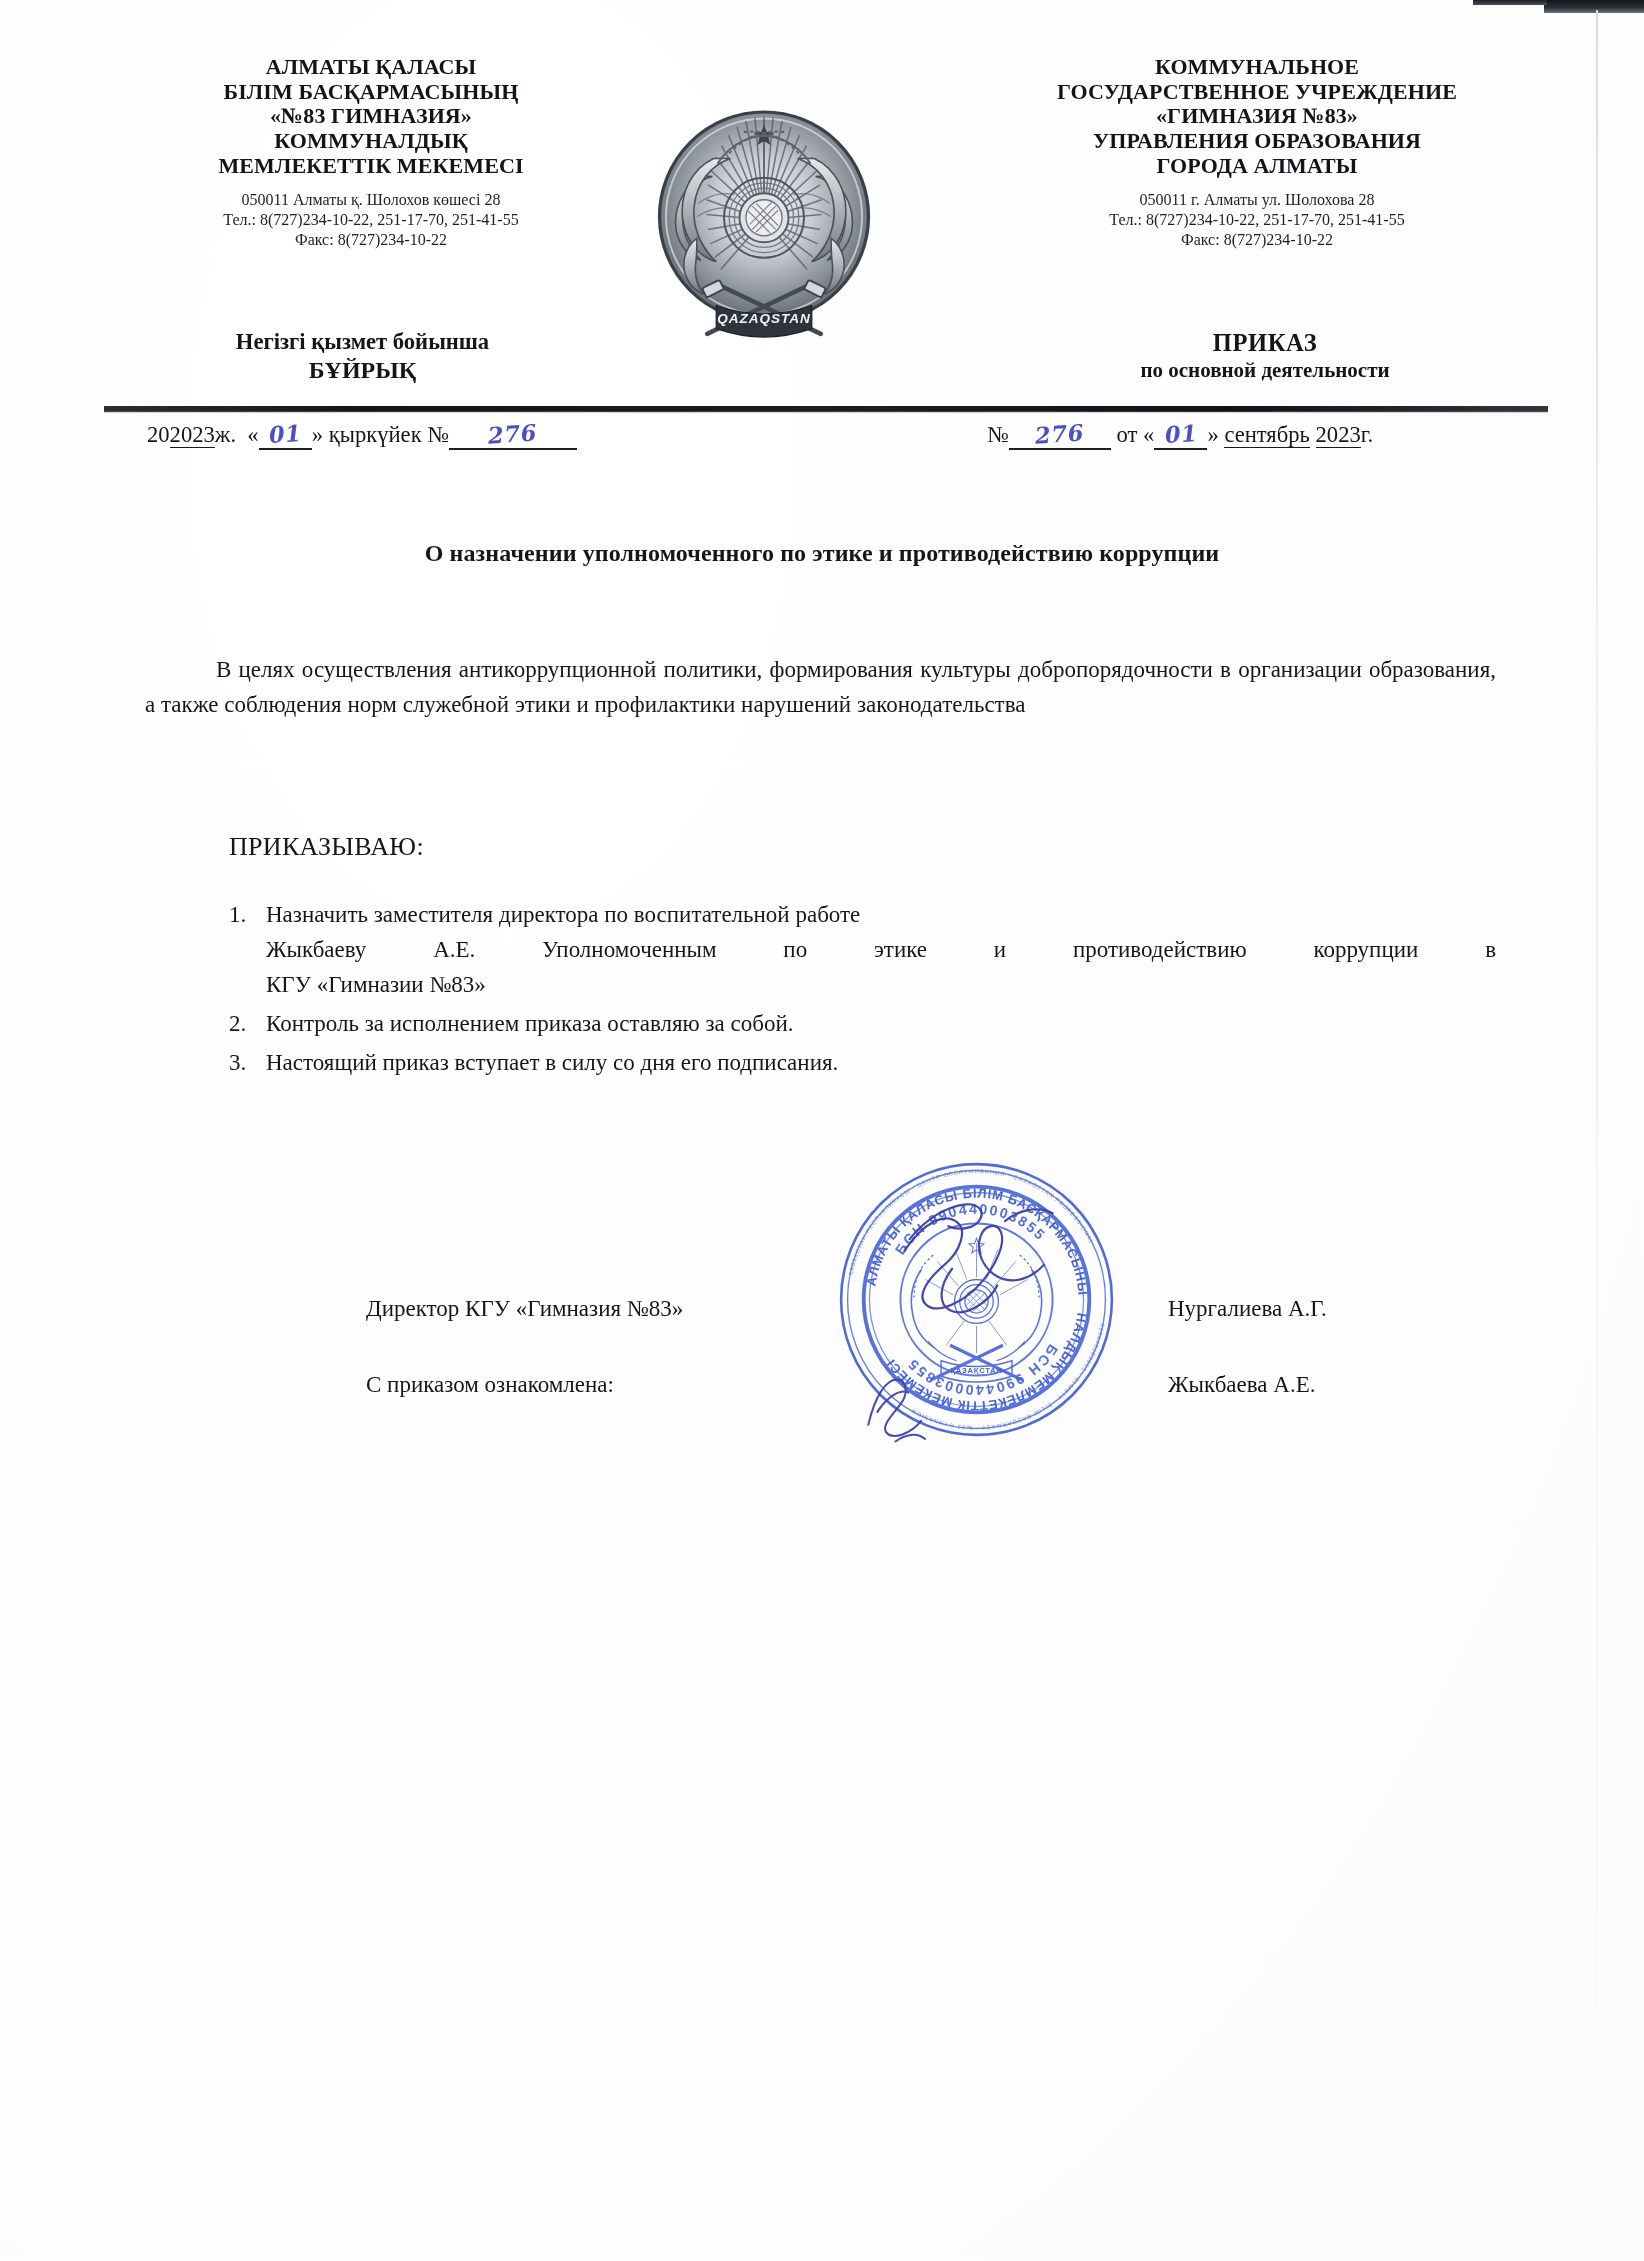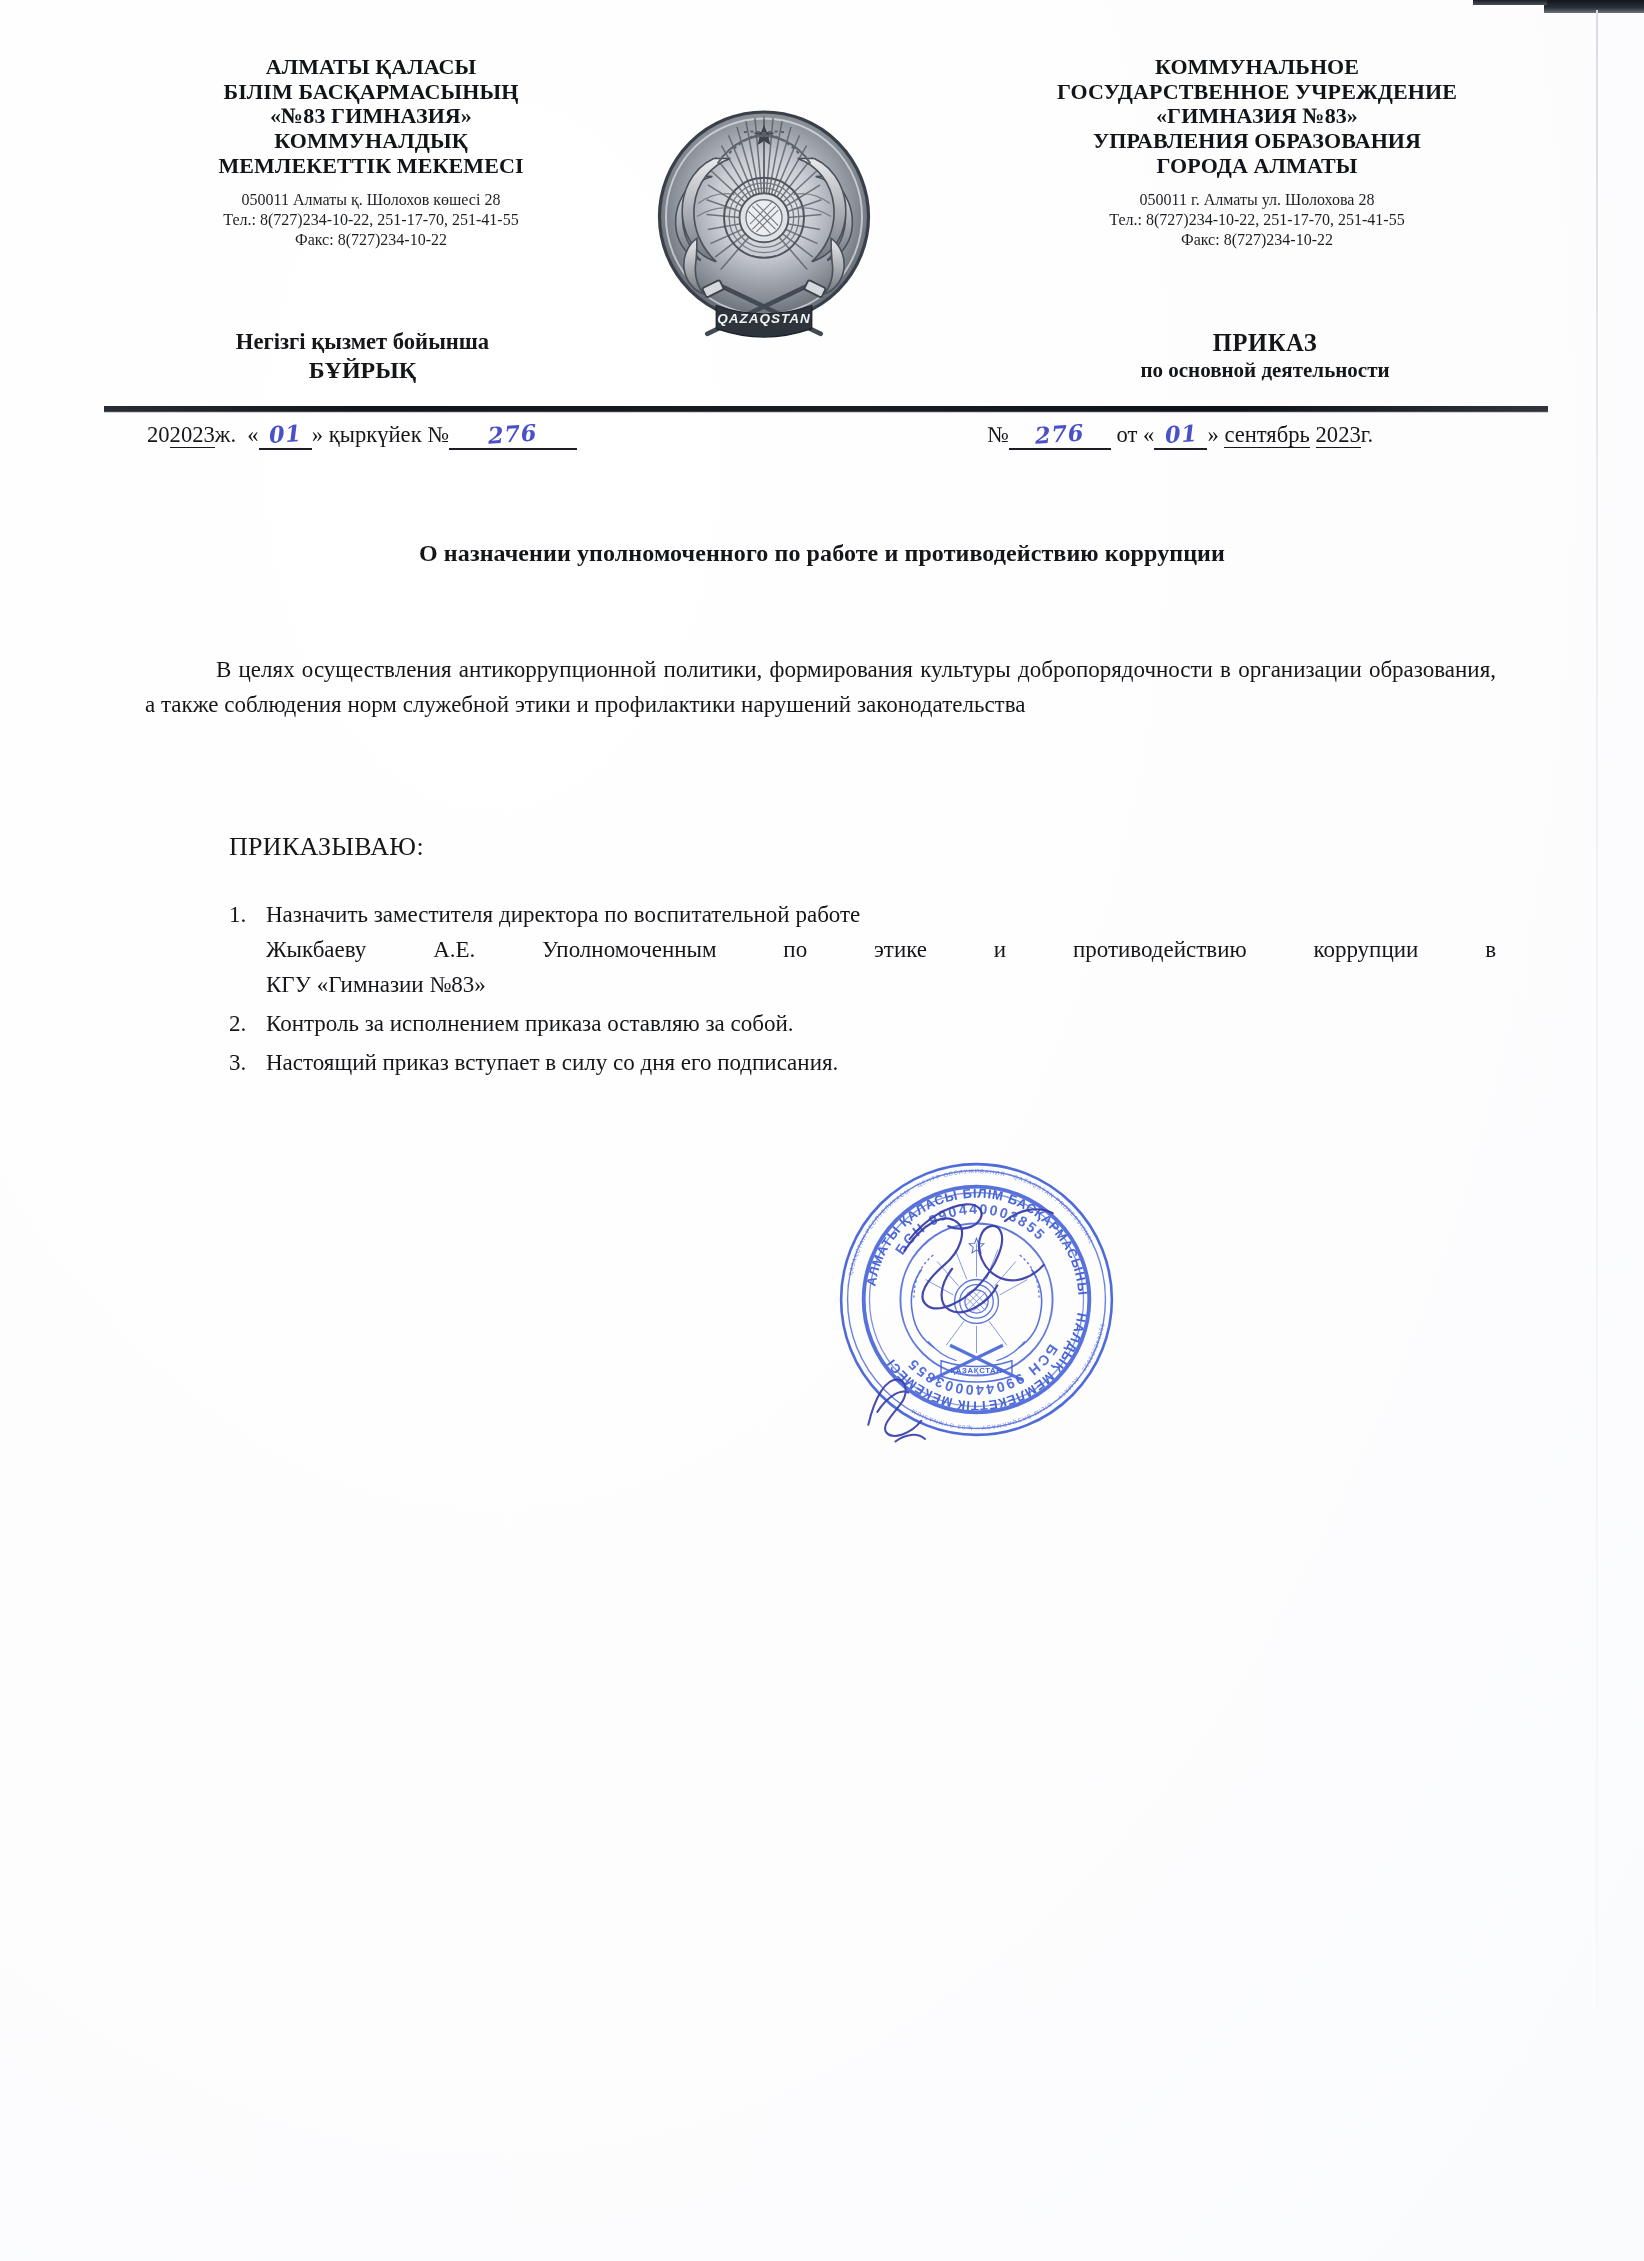--- a/index.html
+++ b/index.html
@@ -415,21 +415,21 @@
 
     <div id="dr-right">
       <span>№</span><span class="blank-u blank-md"><span class="hand">276</span></span>
       <span>от</span>
       <span>«</span><span class="blank-u blank-sm"><span class="hand">01</span></span><span>»</span>
       <span class="u-ink">сентябрь</span>
       <span class="u-ink">2023</span><span>г.</span>
     </div>
   </div>
 
-  <div id="doctitle">О назначении уполномоченного по работе и противодействию коррупции</div>
+  <div id="doctitle">О назначении уполномоченного по этике и противодействию коррупции</div>
 
   <div id="preamble">В целях осуществления антикоррупционной политики, формирования культуры добропорядочности в организации образования, а также соблюдения норм служебной этики и профилактики нарушений законодательства</div>
 
   <div id="orderverb">ПРИКАЗЫВАЮ:</div>
 
   <div id="orderlist">
 
     <div class="oi">
       <div class="oi-num">1.</div>
       <div class="oi-body">
@@ -550,15 +550,25 @@
       <path d="M268 104 c22 -18 52 -24 74 -12"></path>
     </g>
     <g fill="none" stroke="#3a3fa8" stroke-width="3.2" stroke-linecap="round" stroke-linejoin="round" opacity=".92">
       <path d="M56 420 c10 -44 28 -72 46 -70 14 2 16 22 4 38 -14 18 -30 34 -22 44
                10 12 38 2 54 -18"></path>
       <path d="M70 400 c16 -24 36 -36 48 -30"></path>
       <path d="M98 446 c16 -12 34 -14 46 -4"></path>
     </g>
   </svg>
 
+  <div id="signatures">
+    <div class="sig-row">
+      <div class="sig-role">Директор КГУ «Гимназия №83»</div>
+      <div class="sig-name">Нургалиева А.Г.</div>
+    </div>
+    <div class="sig-row">
+      <div class="sig-role">С приказом ознакомлена:</div>
+      <div class="sig-name">Жыкбаева А.Е.</div>
+    </div>
+  </div>
 
 </div>
 
 
 </body></html>

